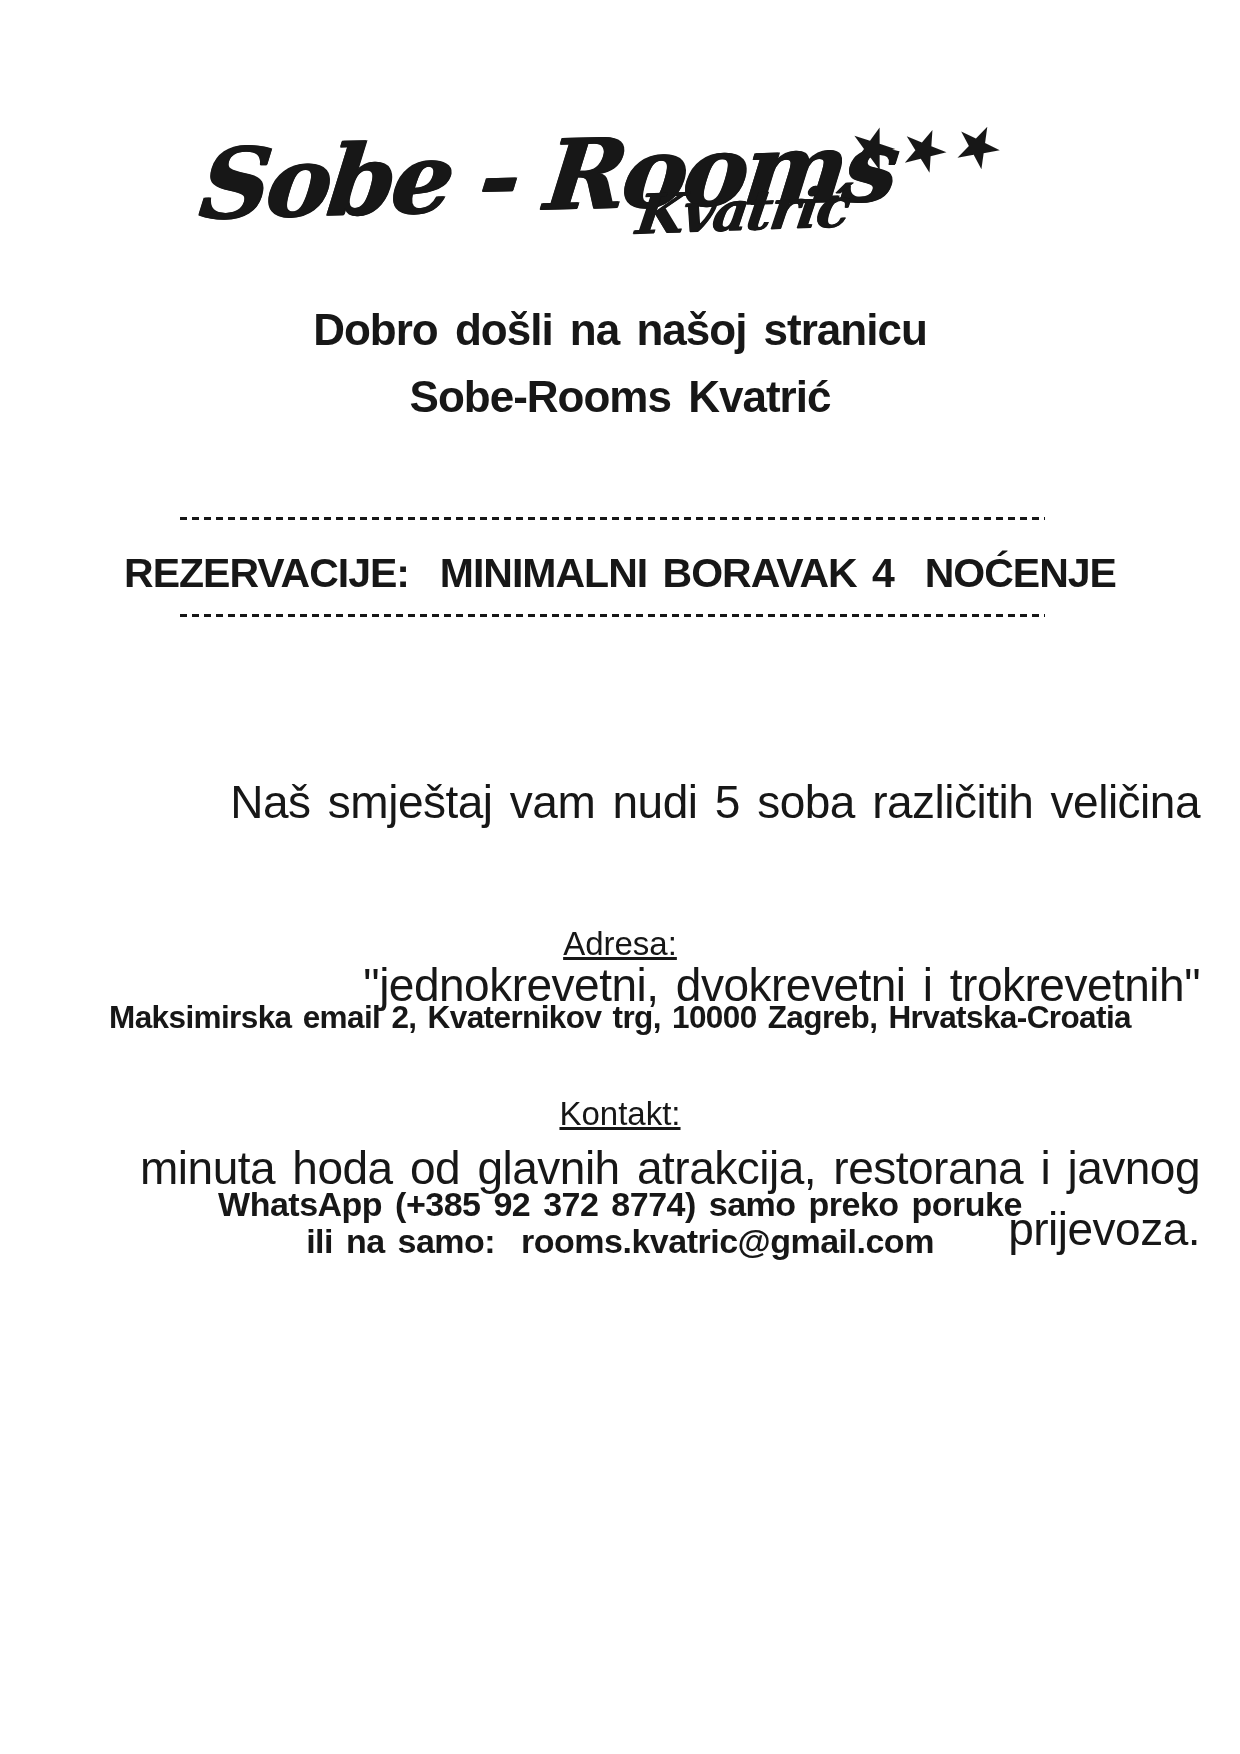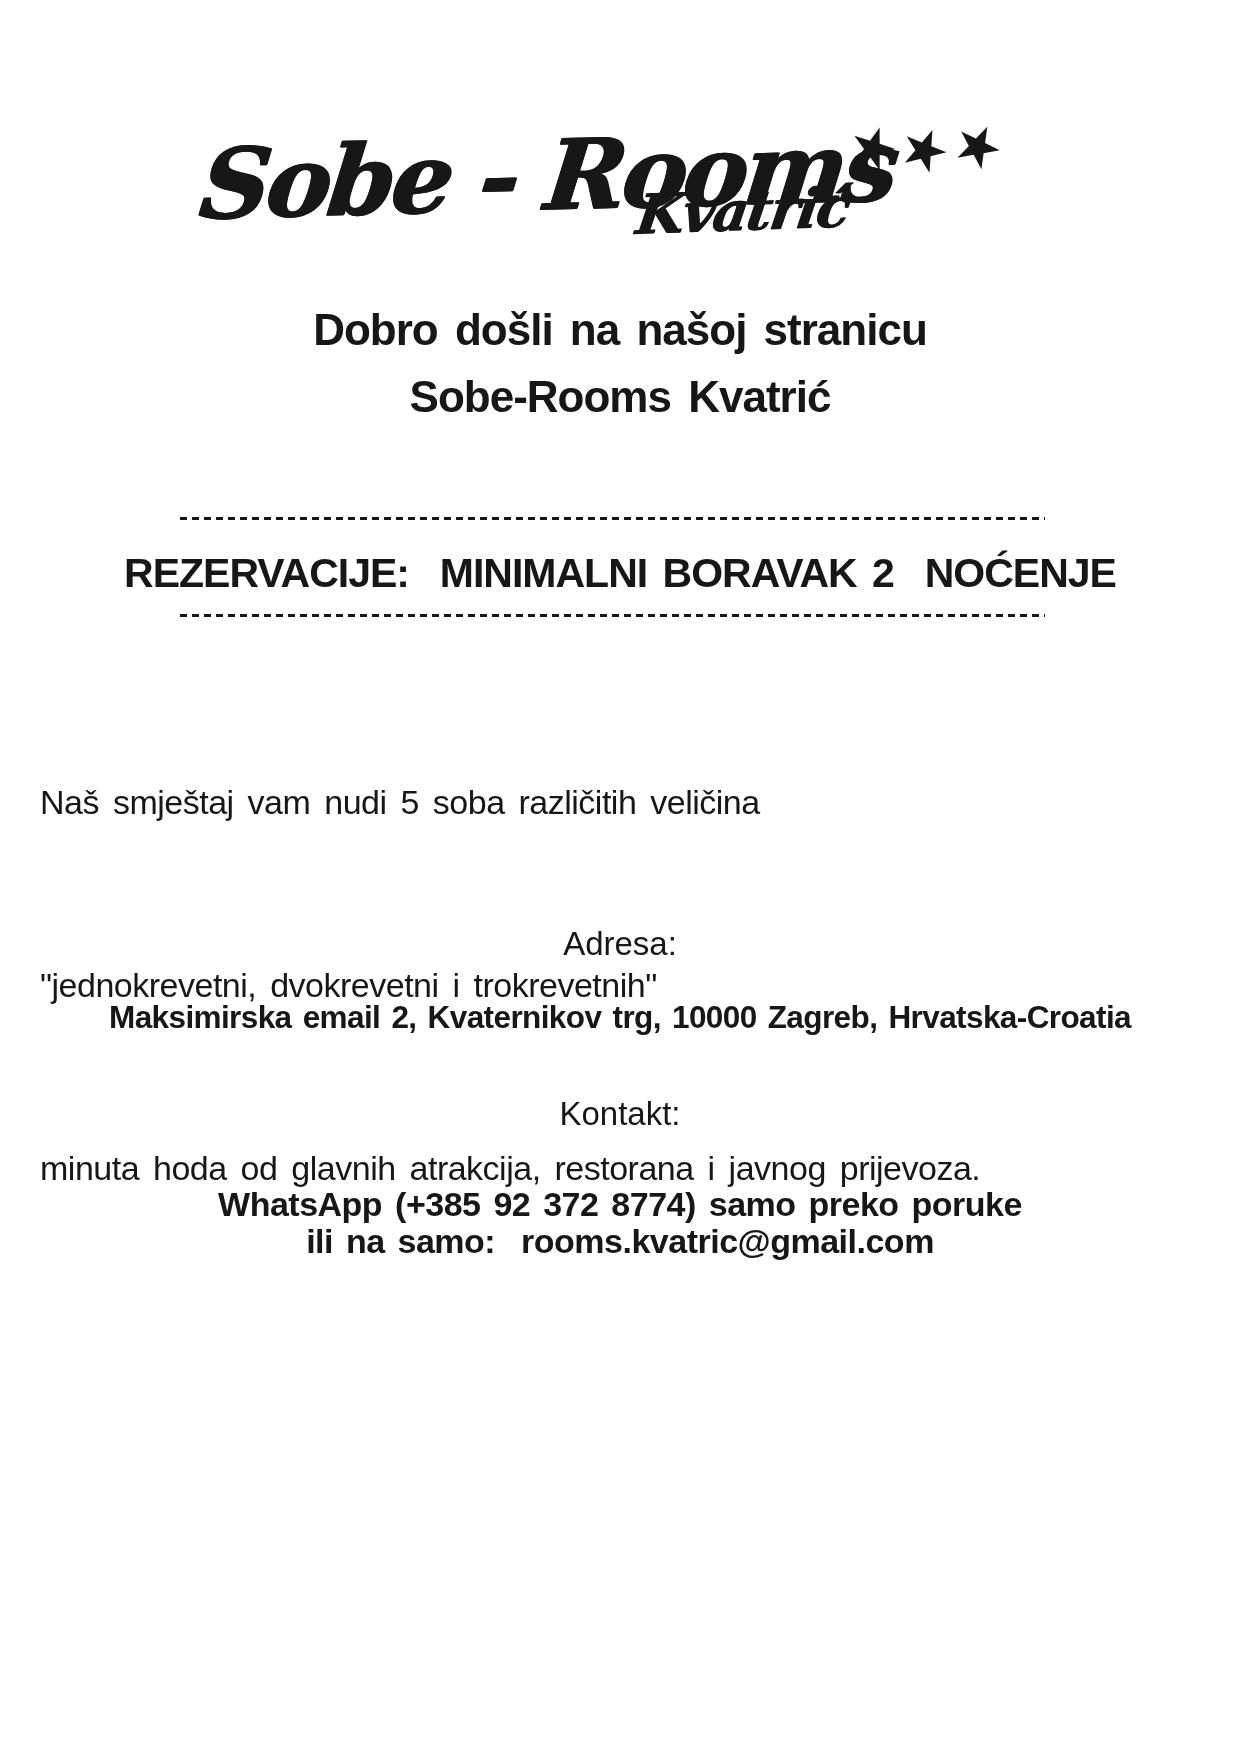--- a/index.html
+++ b/index.html
@@ -82,33 +82,34 @@
     font-size: 41px;
     font-weight: 700;
     letter-spacing: -1px;
     word-spacing: 5px;
     white-space: pre-wrap;
   }
 
   
   .description {
     left: 40px; right: 40px; top: 650px;
-    text-align: left;
-    font-size: 34px;
+    text-align: right;
+    font-size: 46px;
     line-height: 61px;
     letter-spacing: -0.5px;
     word-spacing: 5px;
     white-space: pre-wrap;
   }
 
   .small-label {
     left: 0; right: 0;
     text-align: center;
     font-size: 33px;
     line-height: 44px;
+    text-decoration: underline;
   }
   .address-label { top: 922px; }
   .contact-label { top: 1092px; }
 
   .address-value {
     left: 0; right: 0; top: 995px;
     text-align: center;
     font-size: 31.5px;
     line-height: 44px;
     font-weight: 700;
@@ -140,21 +141,21 @@
     <span class="star">★</span>
     <span class="star">★</span>
     <span class="star">★</span>
   </div>
   <div class="abs logo-sub">Kvatrić</div>
 
   <div class="abs welcome-line welcome-1">Dobro došli na našoj stranicu</div>
   <div class="abs welcome-line welcome-2">Sobe-Rooms Kvatrić</div>
 
   <div class="abs divider divider-top"></div>
-  <div class="abs reservation-heading">REZERVACIJE:  MINIMALNI BORAVAK 2  NOĆENJE</div>
+  <div class="abs reservation-heading">REZERVACIJE:  MINIMALNI BORAVAK 4  NOĆENJE</div>
   <div class="abs divider divider-bottom"></div>
 
   <div class="abs description">
     <div>Naš smještaj vam nudi 5 soba različitih veličina</div>
     <div>"jednokrevetni, dvokrevetni i trokrevetnih"</div>
     <div>minuta hoda od glavnih atrakcija, restorana i javnog prijevoza.</div>
   </div>
 
   <div class="abs small-label address-label">Adresa:</div>
   <div class="abs address-value">Maksimirska email 2, Kvaternikov trg, 10000 Zagreb, Hrvatska-Croatia</div>

